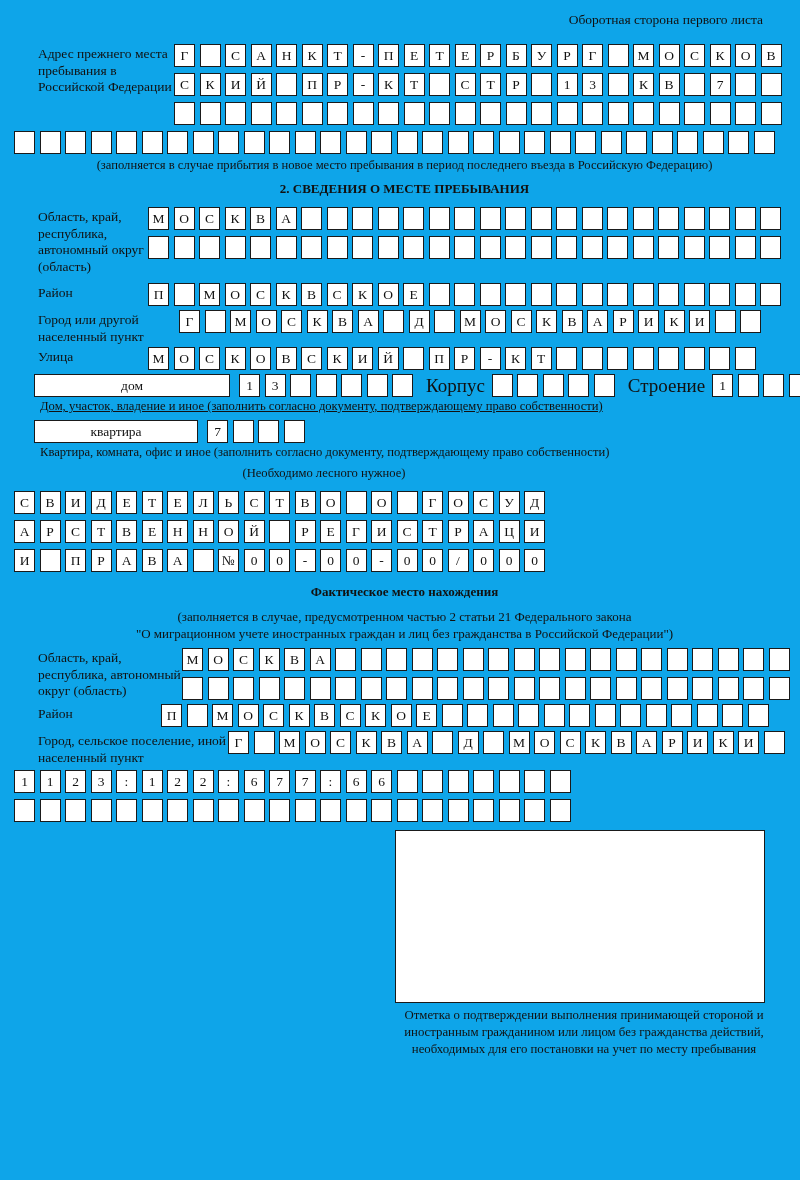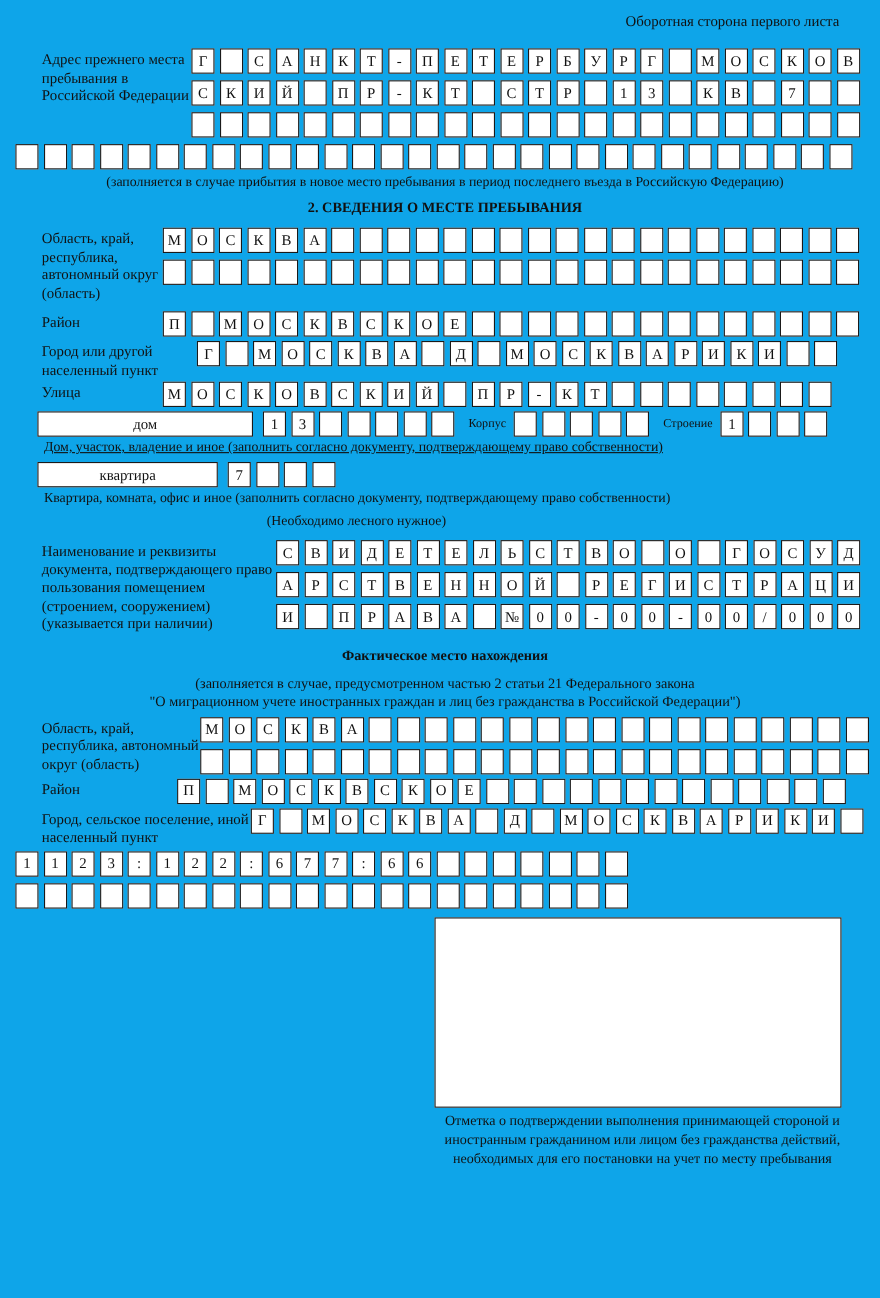--- a/index.html
+++ b/index.html
@@ -18,21 +18,21 @@
     width:21px;height:23px;box-sizing:border-box;border:1.6px solid #1a1a1a;
     display:flex;align-items:center;justify-content:center;
     font-size:13.5px;line-height:1;background:#fff;flex:0 0 auto;
   }
   .caption{font-size:12.6px;text-align:center;line-height:15px;}
   .sec-title{font-weight:bold;font-size:13px;text-align:center;}
   .labeled-box{
     box-sizing:border-box;border:1.6px solid #1a1a1a;height:23px;
     display:flex;align-items:center;justify-content:center;font-size:13.5px;flex:0 0 auto;background:#fff;
   }
-  .inline-label{font-size:11px;line-height:23px;flex:0 0 auto;}
+  .inline-label{font-size:19px;line-height:23px;flex:0 0 auto;}
   .w160{width:160px;} .w134{width:134px;} .w165{width:165px;}
   .w237{width:237px;} .w168{width:168px;} .w147{width:147px;} .w214{width:214px;}
   .mb2{margin-bottom:2px;} .mb4{margin-bottom:4px;} .mb6{margin-bottom:6px;}
   .mb8{margin-bottom:8px;} .mb10{margin-bottom:10px;} .mb12{margin-bottom:12px;}
   .note{font-size:13px;text-align:center;line-height:17px;}
   .stamp-box{
     box-sizing:border-box;border:1.6px solid #1a1a1a;width:370px;height:173px;
     margin-left:381px;background:#fff;
   }
   .stamp-caption{width:436px;margin-left:352px;margin-top:4px;font-size:12.8px;line-height:17px;text-align:center;}
@@ -352,21 +352,20 @@
         <span class="cell"></span>
         <span class="cell"></span>
         <span class="cell"></span>
       </div>
   </div>
   <div class="caption mb6" style="text-align:left;padding-left:26px;">Квартира, комната, офис и иное (заполнить согласно документу, подтверждающему право собственности)</div>
 
   <div class="caption mb10" style="width:320px;margin-left:150px;">(Необходимо лесного нужное)</div>
 
   <div class="row mb12">
-    <div class="label w237">Наименование и реквизиты документа, подтверждающего право пользования помещением (строением, сооружением) (указывается при наличии)</div>
     <div class="cells-stack">
       <div class="cells">
           <span class="cell">С</span>
           <span class="cell">В</span>
           <span class="cell">И</span>
           <span class="cell">Д</span>
           <span class="cell">Е</span>
           <span class="cell">Т</span>
           <span class="cell">Е</span>
           <span class="cell">Л</span>

